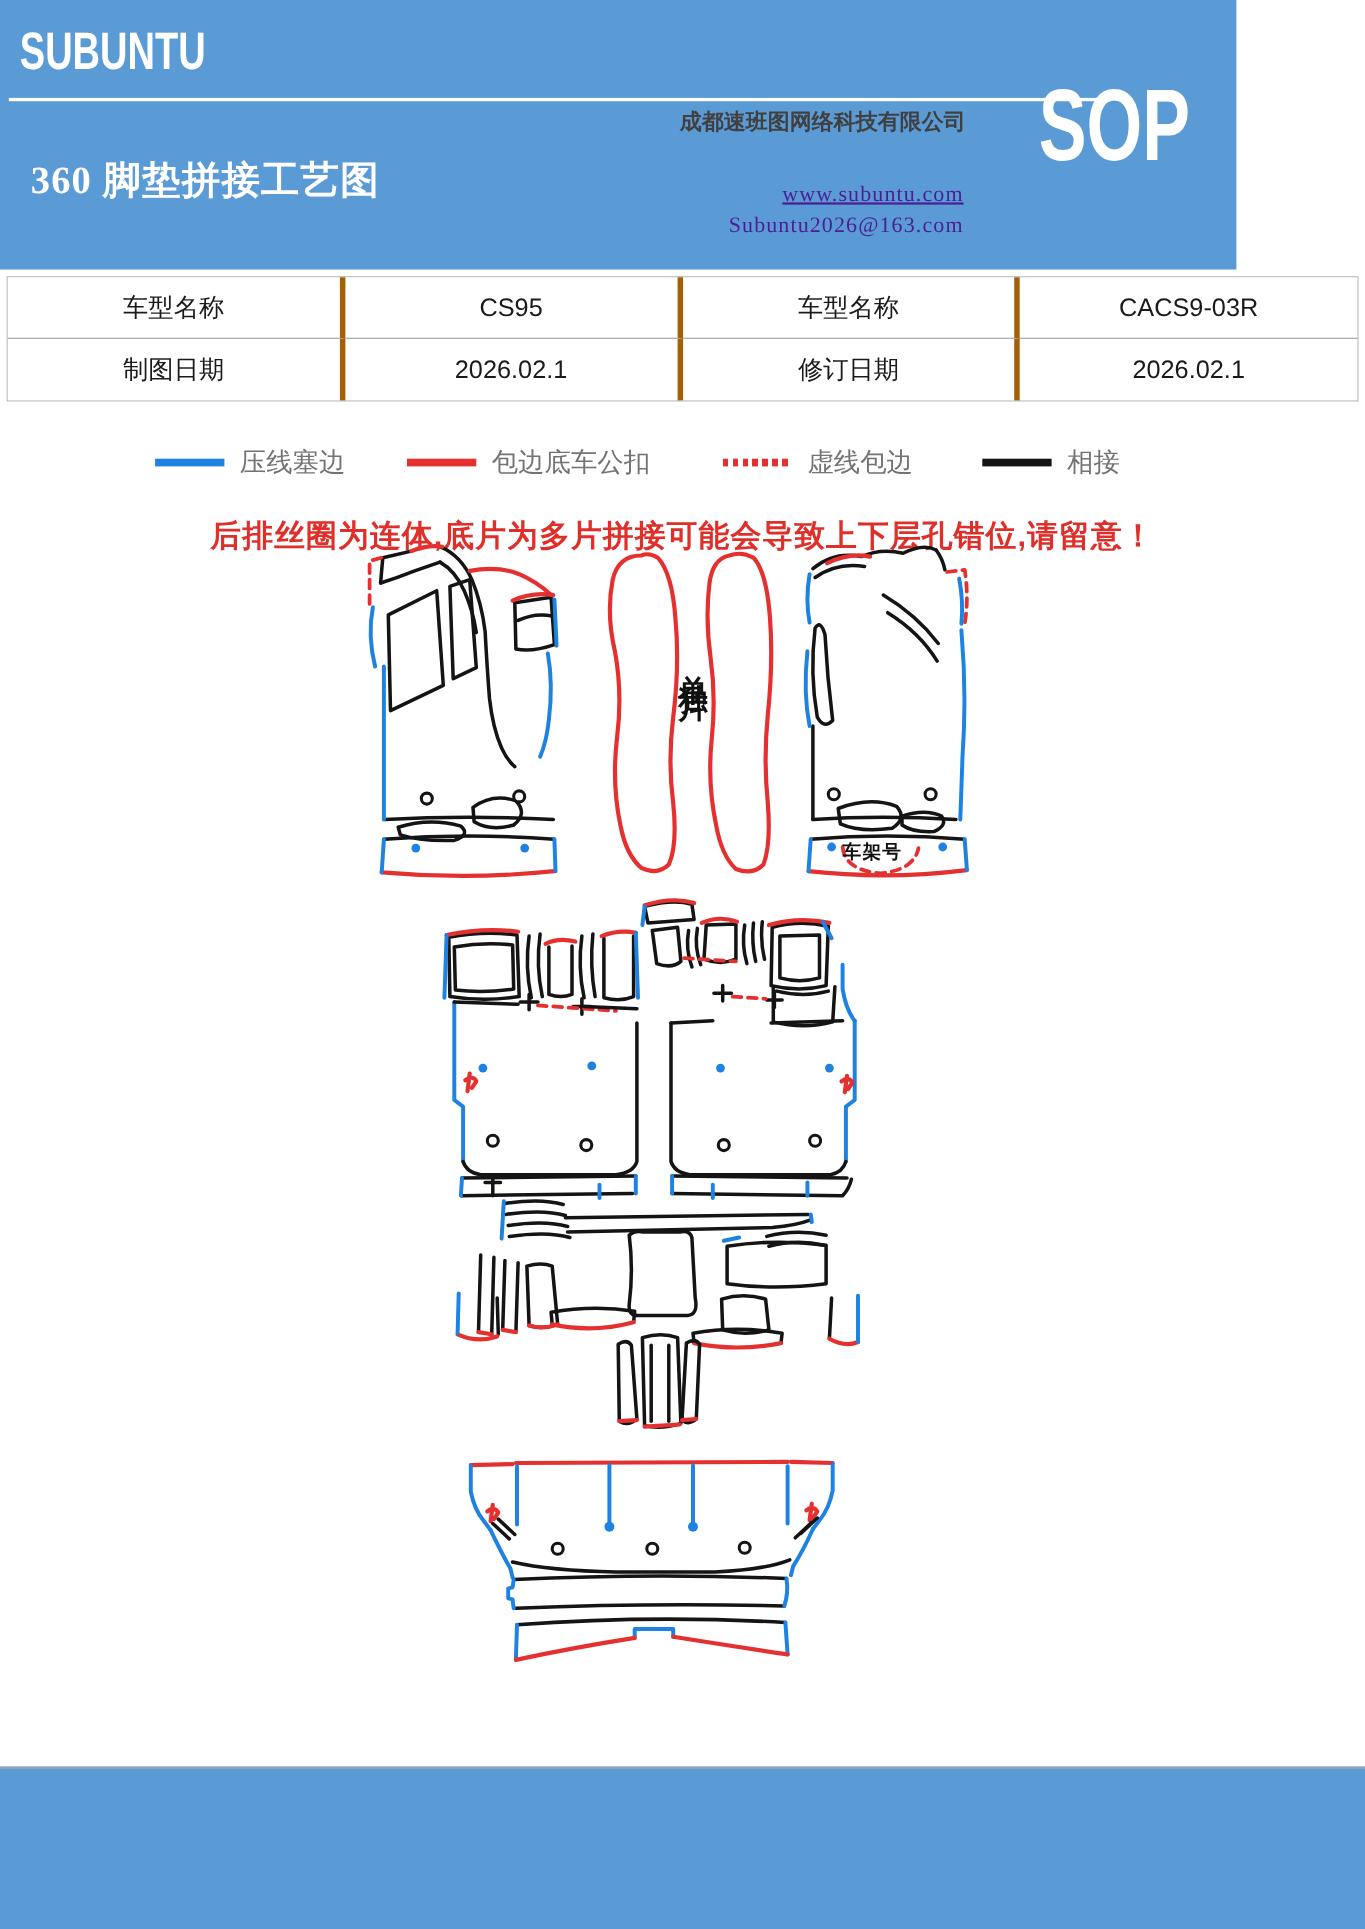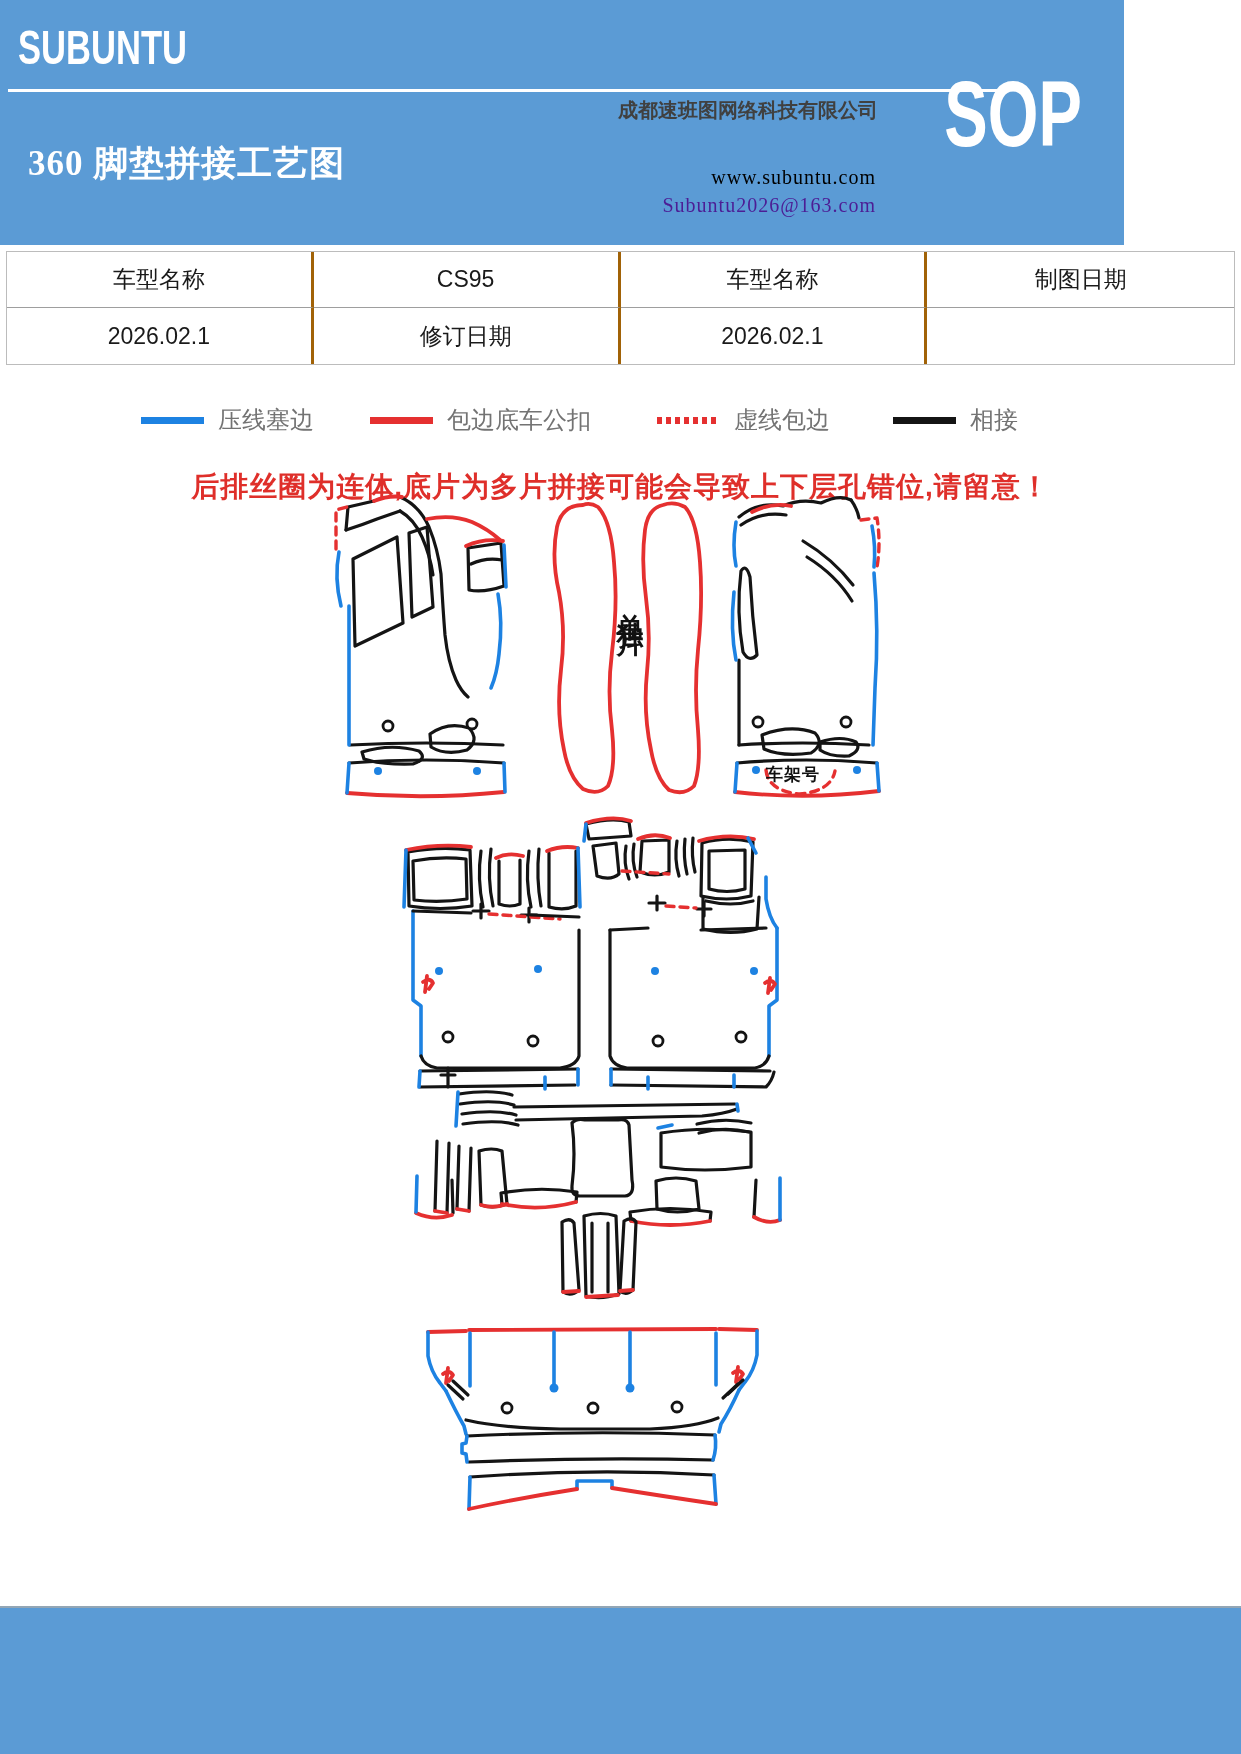--- a/index.html
+++ b/index.html
@@ -23,35 +23,35 @@
   .header-company {
     position:absolute; right:246px; top:97px; color:#404040; font-size:20px;
     font-family:"Liberation Serif", serif;
     font-weight:bold;
   }
   .doc-title {
     position:absolute; left:28px; top:140px; color:#fff; font-size:35px; font-weight:600;
     font-family:"Liberation Serif", serif; letter-spacing:1px;
   }
   .header-site {
-    position:absolute; right:248px; top:166px; color:#000000; font-size:20px;
-    font-family:"Liberation Serif", serif; letter-spacing:1px;
+    position:absolute; right:248px; top:166px; color:#4c1d95; font-size:20px;
+    font-family:"Liberation Serif", serif; text-decoration:underline; letter-spacing:1px;
   }
   .header-mail {
     position:absolute; right:248px; top:194px; color:#4c1d95; font-size:20px;
     font-family:"Liberation Serif", serif; letter-spacing:1px;
   }
   
   .info-table {
     position:absolute; left:6px; top:251px; width:1229px; height:114px;
     display:grid; grid-template-columns:1fr 1fr 1fr 1fr; grid-template-rows:1fr 1fr;
     border:1px solid #bcbcbc; background:#fff;
   }
   .info-cell {
-    border-right:3px solid #a16207; border-bottom:1px solid #9e9e9e;
+    border-right:5px solid #a16207; border-bottom:1px solid #9e9e9e;
     display:flex; align-items:center; justify-content:center; font-size:23px;
   }
   .info-cell:nth-child(4n) { border-right:none; }
   .info-cell:nth-child(n+5) { border-bottom:none; }
   .info-label { font-family:"Liberation Serif", serif; }
   .info-value { font-family:"Liberation Sans", sans-serif;text-align:center; }
   
   .legend-item { position:absolute; top:405px; height:30px; display:flex; align-items:center; }
   .legend-label { font-size:24px; font-family:"Liberation Serif", serif; color:#737373; }
   .swatch { display:inline-block; width:63px; height:7px; }
@@ -97,20 +97,21 @@
   <div class="header-company">成都速班图网络科技有限公司</div>
   <div class="doc-title">360 脚垫拼接工艺图</div>
   <div class="header-site">www.subuntu.com</div>
   <div class="header-mail">Subuntu2026@163.com</div>
 </div>
 
 <div class="info-table">
   <div class="info-cell info-label">车型名称</div>
   <div class="info-cell info-value">CS95</div>
   <div class="info-cell info-label">车型名称</div>
+  <div class="info-cell info-value">CACS9-03R</div>
   <div class="info-cell info-label">制图日期</div>
   <div class="info-cell info-value">2026.02.1</div>
   <div class="info-cell info-label">修订日期</div>
   <div class="info-cell info-value">2026.02.1</div>
 </div>
 
 <div class="legend-item" style="left:141px">
   <span class="swatch swatch-blue"></span>
   <span class="legend-label" style="margin-left:14px">压线塞边</span>
 </div>

